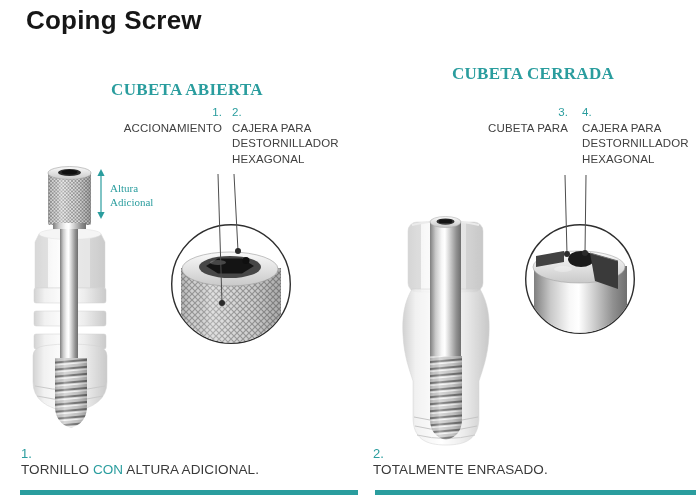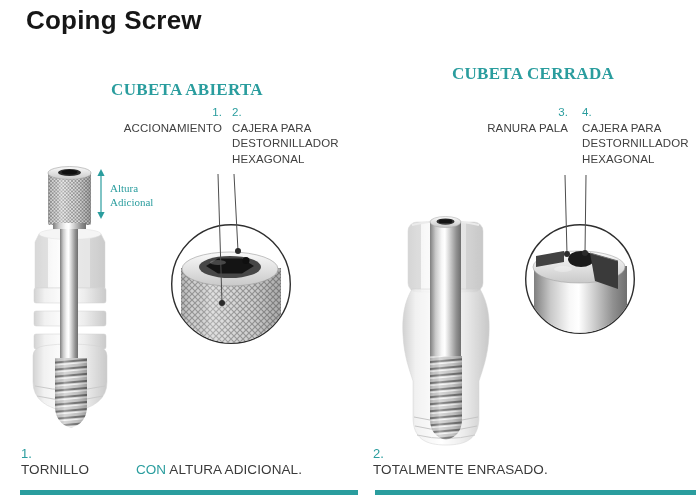--- a/index.html
+++ b/index.html
@@ -8,21 +8,21 @@
   .abs{position:absolute;}
   .title{font-size:26px;font-weight:700;color:#161616;letter-spacing:.2px;}
   .colhead{font-size:17px;font-weight:700;color:#2a9d9e;text-align:center;letter-spacing:.3px;font-family:Liberation Serif, serif;}
   .callout{font-size:11.5px;line-height:15.5px;color:#414141;letter-spacing:.1px;}
   .callout .num{color:#2a9d9e;}
   .ta-r{text-align:right;}
   .ta-l{text-align:left;}
   .alt-label{font-size:11px;line-height:14px;color:#2a9d9e;font-family:Liberation Serif, serif;}
   .caption{font-size:13.5px;line-height:16px;color:#3a3a3a;letter-spacing:.1px;}
   .caption .num{color:#2a9d9e;font-size:13px;}
-  .hl{color:#2a9d9e;margin-left:43px;}
+  .hl{color:#2a9d9e;}
   .bar{height:5px;background:#2a9d9e;}
   svg{display:block;}
   .overlay{pointer-events:none;}
 </style>
 </head>
 <body>
 
 <div id="screen">
 
   <svg class="abs" width="0" height="0" style="left:0;top:0" aria-hidden="true">
@@ -95,21 +95,21 @@
 
   <div class="abs callout ta-l" style="left:232px;top:105px;width:125px">
     <div class="num">2.</div>
     <div>CAJERA PARA</div>
     <div>DESTORNILLADOR</div>
     <div>HEXAGONAL</div>
   </div>
 
   <div class="abs callout ta-r" style="left:400px;top:105px;width:168px">
     <div class="num">3.</div>
-    <div>RANURA PALA</div>
+    <div>CUBETA PARA</div>
   </div>
 
   <div class="abs callout ta-l" style="left:582px;top:105px;width:118px">
     <div class="num">4.</div>
     <div>CAJERA PARA</div>
     <div>DESTORNILLADOR</div>
     <div>HEXAGONAL</div>
   </div>
 
   <svg class="abs" style="left:96px;top:169px" width="10" height="50" viewBox="0 0 10 50">

